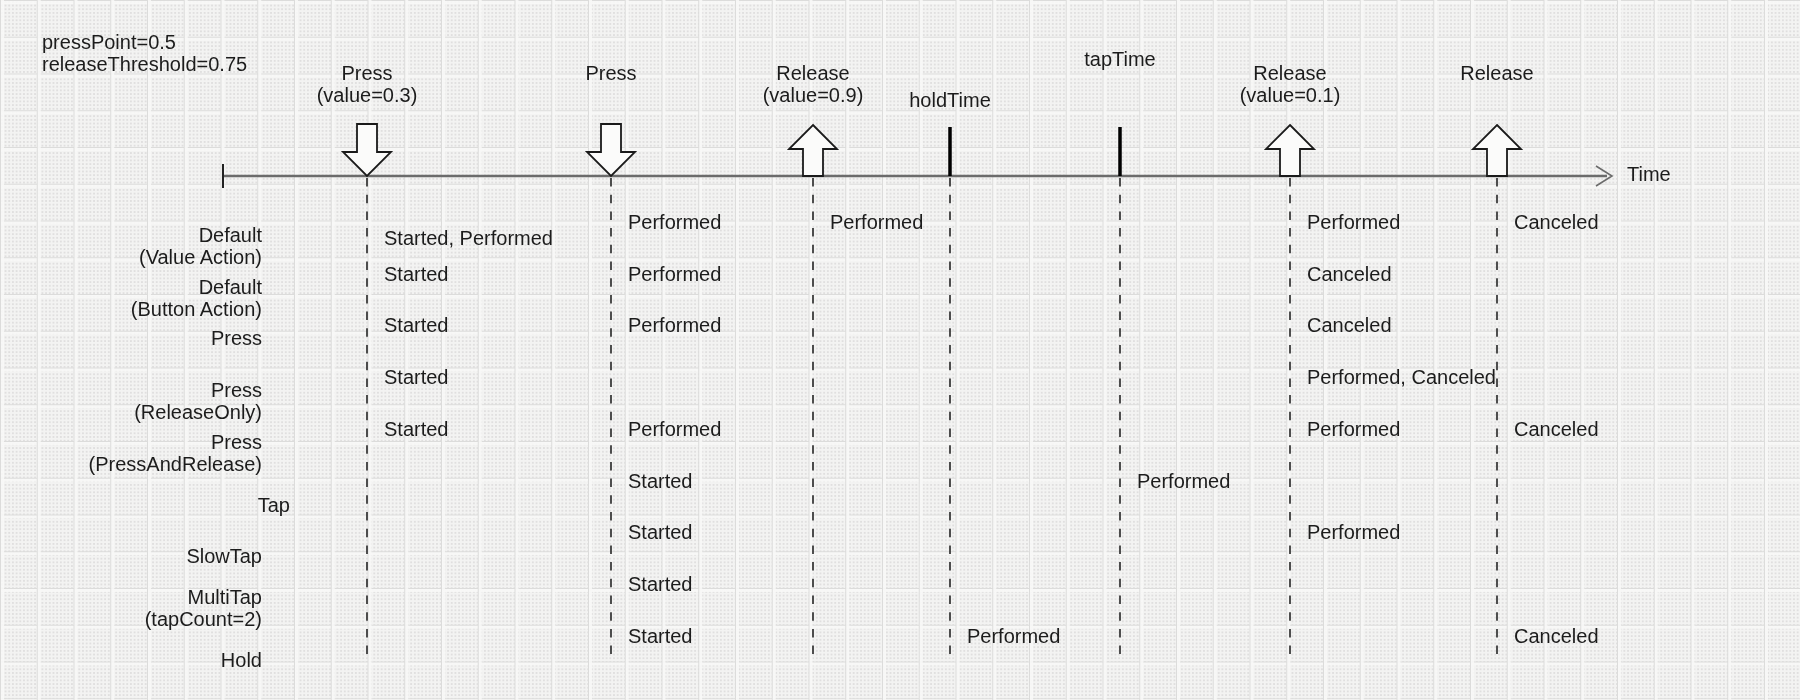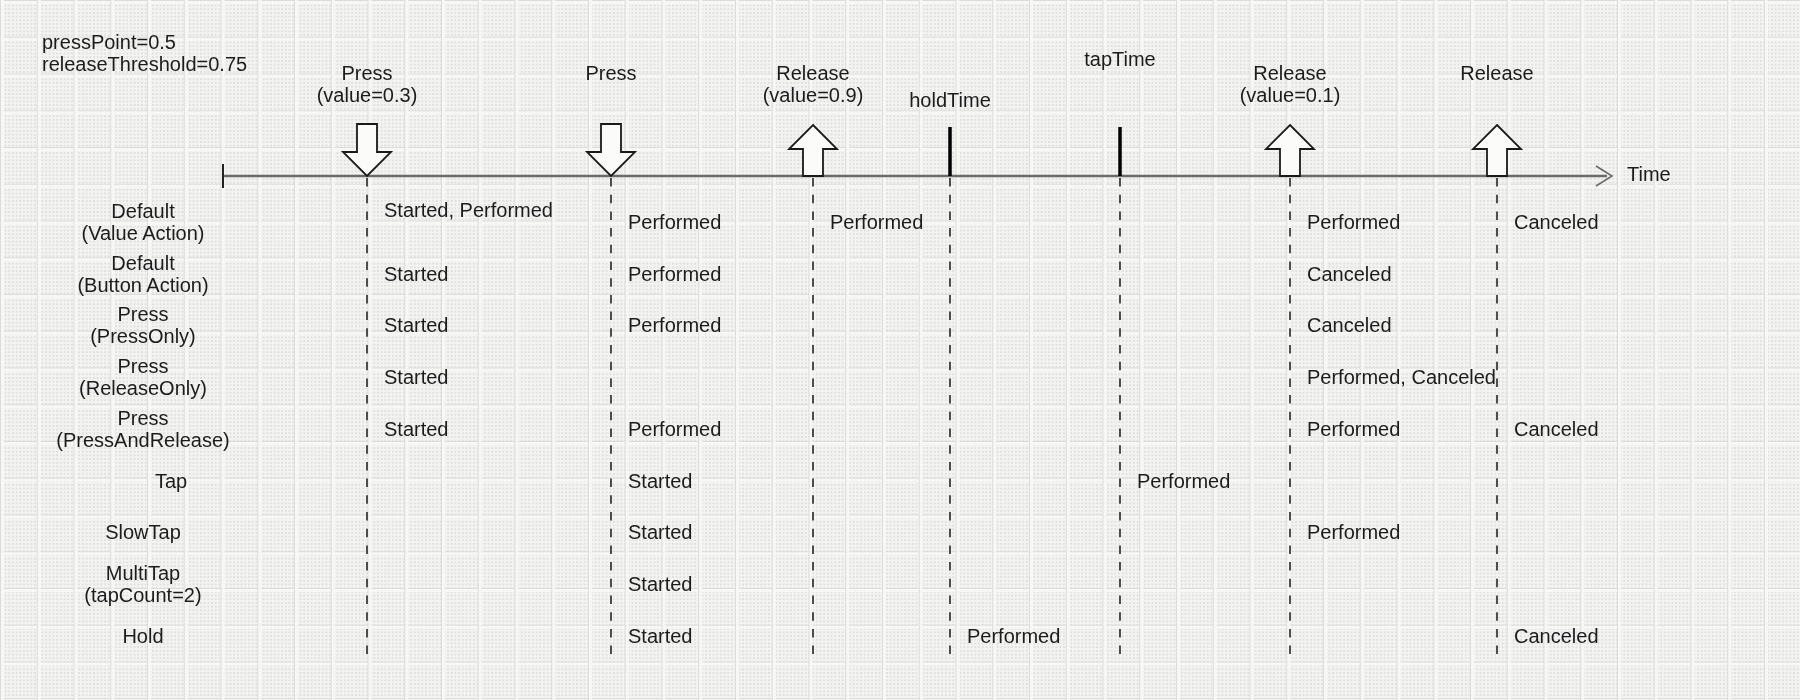--- a/index.html
+++ b/index.html
@@ -35,22 +35,23 @@
   #config-annotation {
     left: 42px;
     top: 31px;
   }
   .event-label {
     width: 240px;
     text-align: center;
   }
   .row-label {
     width: 262px;
-    left: 12px;
-    text-align: center;
+    left: 0;
+    text-align: right;
+    margin-top: 24px;
   }
   #time-axis-label {
     left: 1627px;
     top: 163px;
   }
 </style>
 </head>
 <body>
 
 <div id="canvas">
@@ -103,35 +104,34 @@
         <div>Release</div>
         <div>(value=0.1)</div>
       </div>
       <div class="txt event-label" style="left: 1377px; top: 62px;">
         <div>Release</div>
       </div>
       <div class="txt row-label" style="top: 200px;">
         <div>Default</div>
         <div>(Value Action)</div>
       </div>
-      <div class="txt" style="left: 384px; top: 199px;">Started, Performed</div>
+      <div class="txt" style="left: 384px; top: 227px;">Started, Performed</div>
       <div class="txt" style="left: 628px; top: 211px;">Performed</div>
       <div class="txt" style="left: 830px; top: 211px;">Performed</div>
       <div class="txt" style="left: 1307px; top: 211px;">Performed</div>
       <div class="txt" style="left: 1514px; top: 211px;">Canceled</div>
       <div class="txt row-label" style="top: 252px;">
         <div>Default</div>
         <div>(Button Action)</div>
       </div>
       <div class="txt" style="left: 384px; top: 263px;">Started</div>
       <div class="txt" style="left: 628px; top: 263px;">Performed</div>
       <div class="txt" style="left: 1307px; top: 263px;">Canceled</div>
       <div class="txt row-label" style="top: 303px;">
         <div>Press</div>
-        <div>(PressOnly)</div>
       </div>
       <div class="txt" style="left: 384px; top: 314px;">Started</div>
       <div class="txt" style="left: 628px; top: 314px;">Performed</div>
       <div class="txt" style="left: 1307px; top: 314px;">Canceled</div>
       <div class="txt row-label" style="top: 355px;">
         <div>Press</div>
         <div>(ReleaseOnly)</div>
       </div>
       <div class="txt" style="left: 384px; top: 366px;">Started</div>
       <div class="txt" style="left: 1307px; top: 366px;">Performed, Canceled</div>

